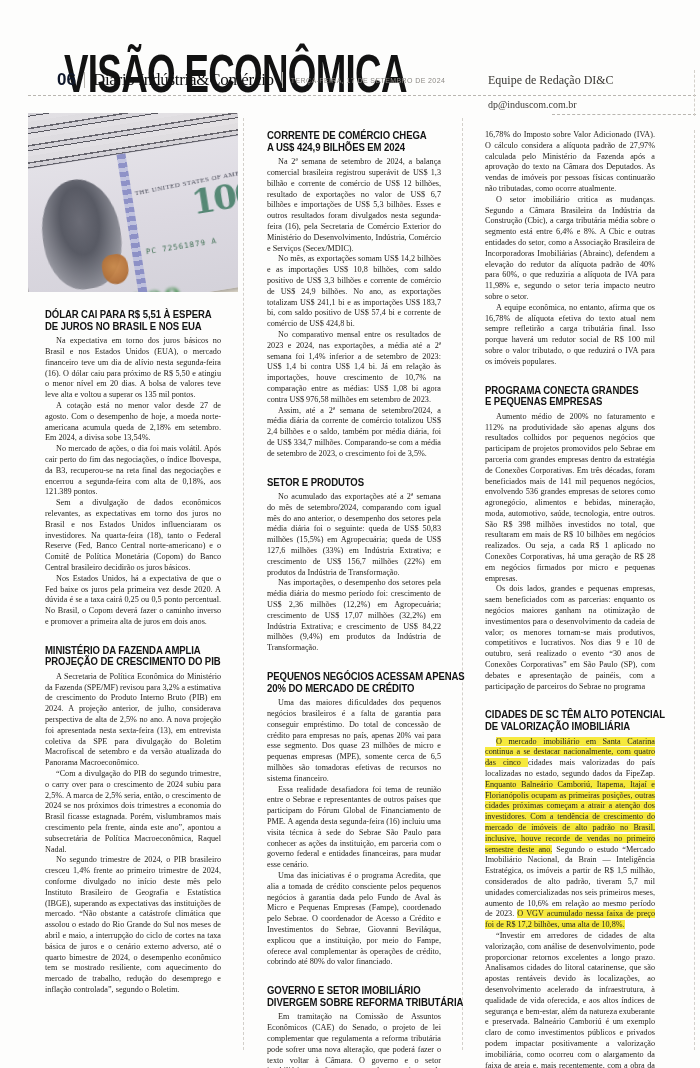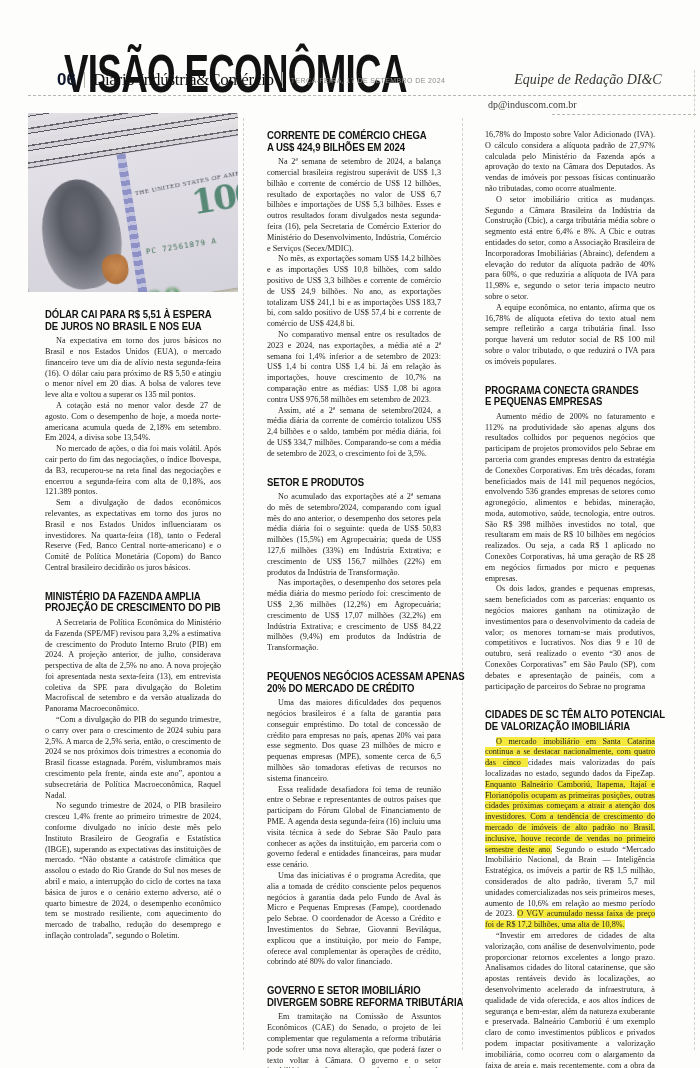--- a/index.html
+++ b/index.html
@@ -22,22 +22,22 @@
   }
   .infobar .sep{display:inline-block;width:1px;height:16px;background:#b9b6b0;margin:0 8px;vertical-align:middle;}
   .infobar .paper{
     font-family:"Liberation Serif", serif;font-weight:normal;
     font-size:17px;color:#111;vertical-align:middle;letter-spacing:-.3px;
   }
   .infobar .date{
     font-family:"Liberation Sans", sans-serif;font-size:7px;letter-spacing:.4px;
     color:#8d8a85;vertical-align:middle;text-transform:uppercase;
   }
-  .team{position:absolute;right:12px;top:74px;width:200px;text-align:center;
-    font-size:14px;color:#3a3833;line-height:12px;font-style:italic;}
+  .team{position:absolute;right:12px;top:74px;width:200px;text-align:left;
+    font-size:12px;color:#3a3833;line-height:12px;}
   .email{position:absolute;right:12px;top:99px;width:200px;
     font-size:10px;color:#3a3833;line-height:12px;}
   .hdash{position:absolute;border-top:1px dashed #b9b6b0;}
   .vdash{position:absolute;border-left:1px dashed #d3d0ca;}
   
   .col{position:absolute;top:113px;font-size:8.2px;line-height:10.8px;text-align:justify;}
   .col1{left:28px;width:210px;}
   .col2{left:250px;width:208px;}
   .col3{left:468px;width:204px;}
   .article{margin:17px;}
@@ -137,20 +137,21 @@
         <div class="inkwell"></div>
         <div class="denom-blur">100</div>
       </div>
     </div>
   <article class="article">
         <h2 class="headline">DÓLAR CAI PARA R$ 5,51 À ESPERA<br>DE JUROS NO BRASIL E NOS EUA</h2>
         <p>Na expectativa em torno dos juros básicos no Brasil e nos Estados Unidos (EUA), o mercado financeiro teve um dia de alívio nesta segunda-feira (16). O dólar caiu para próximo de R$ 5,50 e atingiu o menor nível em 20 dias. A bolsa de valores teve leve alta e voltou a superar os 135 mil pontos.</p>
         <p>A cotação está no menor valor desde 27 de agosto. Com o desempenho de hoje, a moeda norte-americana acumula queda de 2,18% em setembro. Em 2024, a divisa sobe 13,54%.</p>
         <p>No mercado de ações, o dia foi mais volátil. Após cair perto do fim das negociações, o índice Ibovespa, da B3, recuperou-se na reta final das negociações e encerrou a segunda-feira com alta de 0,18%, aos 121.389 pontos.</p>
         <p>Sem a divulgação de dados econômicos relevantes, as expectativas em torno dos juros no Brasil e nos Estados Unidos influenciaram os investidores. Na quarta-feira (18), tanto o Federal Reserve (Fed, Banco Central norte-americano) e o Comitê de Política Monetária (Copom) do Banco Central brasileiro decidirão os juros básicos.</p>
+        <p>Nos Estados Unidos, há a expectativa de que o Fed baixe os juros pela primeira vez desde 2020. A dúvida é se a taxa cairá 0,25 ou 0,5 ponto percentual. No Brasil, o Copom deverá fazer o caminho inverso e promover a primeira alta de juros em dois anos.</p>
       </article>
       <article class="article">
         <h2 class="headline">MINISTÉRIO DA FAZENDA AMPLIA<br>PROJEÇÃO DE CRESCIMENTO DO PIB</h2>
         <p>A Secretaria de Política Econômica do Ministério da Fazenda (SPE/MF) revisou para 3,2% a estimativa de crescimento do Produto Interno Bruto (PIB) em 2024. A projeção anterior, de julho, considerava perspectiva de alta de 2,5% no ano. A nova projeção foi apresentada nesta sexta-feira (13), em entrevista coletiva da SPE para divulgação do Boletim Macrofiscal de setembro e da versão atualizada do Panorama Macroeconômico.</p>
         <p>“Com a divulgação do PIB do segundo trimestre, o carry over para o crescimento de 2024 subiu para 2,5%. A marca de 2,5% seria, então, o crescimento de 2024 se nos próximos dois trimestres a economia do Brasil ficasse estagnada. Porém, vislumbramos mais crescimento pela frente, ainda este ano”, apontou a subsecretária de Política Macroeconômica, Raquel Nadal.</p>
         <p>No segundo trimestre de 2024, o PIB brasileiro cresceu 1,4% frente ao primeiro trimestre de 2024, conforme divulgado no início deste mês pelo Instituto Brasileiro de Geografia e Estatística (IBGE), superando as expectativas das instituições de mercado. “Não obstante a catástrofe climática que assolou o estado do Rio Grande do Sul nos meses de abril e maio, a interrupção do ciclo de cortes na taxa básica de juros e o cenário externo adverso, até o quarto bimestre de 2024, o desempenho econômico tem se mostrado resiliente, com aquecimento do mercado de trabalho, redução do desemprego e inflação controlada”, segundo o Boletim.</p>
       </article>
     </section>
 
   <section class="col col2">

